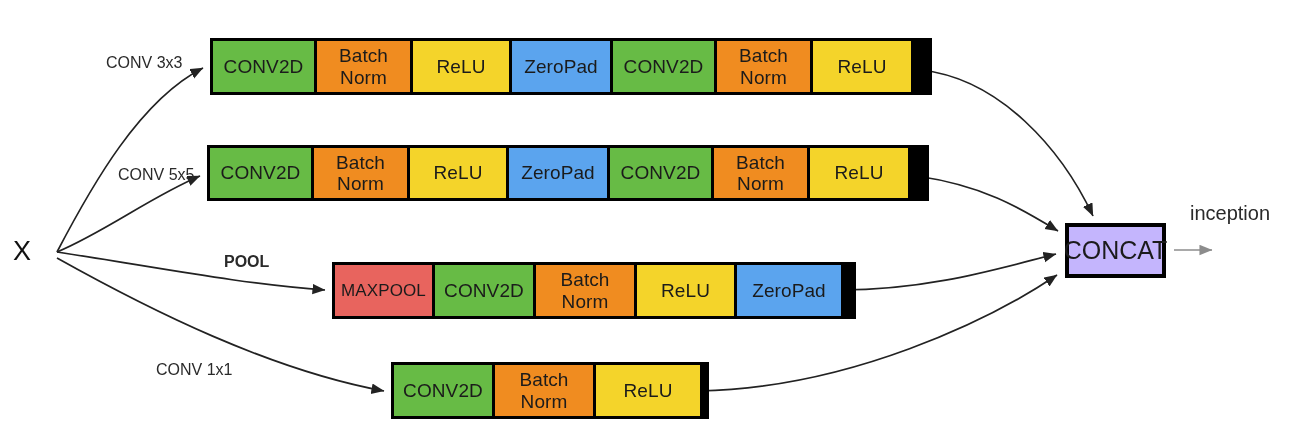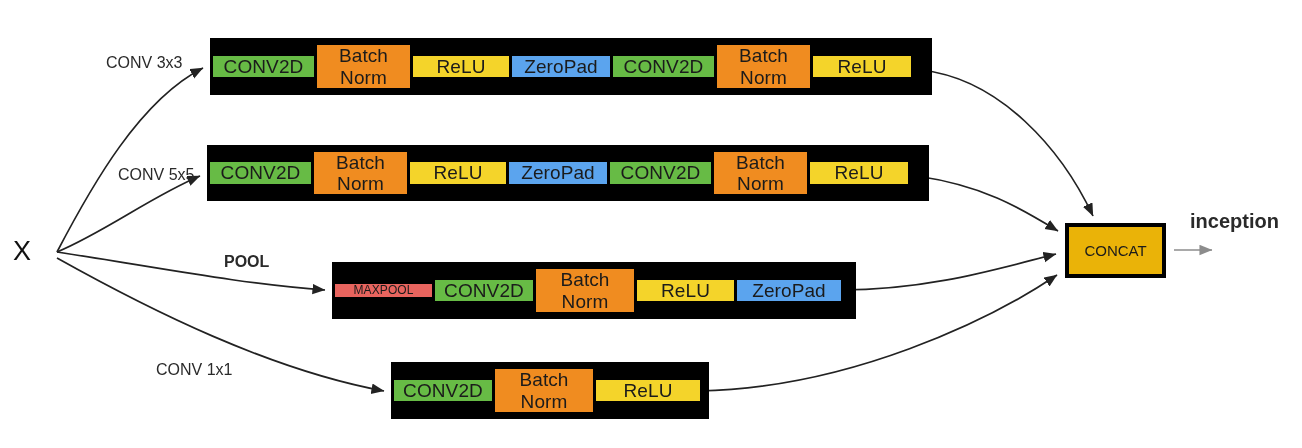--- a/index.html
+++ b/index.html
@@ -13,44 +13,43 @@
   
   #edges{position:absolute;left:0;top:0;width:1302px;height:448px;pointer-events:none;}
 
   
   .pipeline{
     position:absolute;
     display:flex;
     background:#000000;
     border:3px solid #000000;
     box-sizing:border-box;
-    align-items:center;
   }
   .cell{
     display:flex;align-items:center;justify-content:center;
     text-align:center;
     box-sizing:border-box;
     border-right:3px solid #000000;
     font-size:19px;
     line-height:1.12;
     color:#1b1b1b;
     letter-spacing:.1px;
     white-space:pre-line;
   }
   .cell:last-child{border-right:none;}
-  .cell.small{font-size:12px;}
+  .cell.small{font-size:17px;}
 
   
   .concat{
     position:absolute;
-    background:#eab308;
+    background:#c4b5fd;
     border:4px solid #000000;
     box-sizing:border-box;
     display:flex;align-items:center;justify-content:center;
-    font-size:15px;
+    font-size:25px;
     color:#1b1b1b;
   }
 
   
   .lbl{
     position:absolute;
     font-size:16px;
     color:#2a2a2a;
     white-space:nowrap;
   }
@@ -127,15 +126,15 @@
 
   <div class="pipeline" id="row-conv1x1" style="left: 391px; top: 362px; height: 57px; width: 318px;">
       <div class="cell" style="background: rgb(103, 187, 69); width: 101px;">CONV2D</div>
       <div class="cell" style="background: rgb(240, 140, 32); width: 101px;">Batch
 Norm</div>
       <div class="cell" style="background: rgb(244, 212, 42); width: 104px;">ReLU</div>
     </div>
 
   <div class="concat" style="left:1065px;top:223px;width:101px;height:55px;">CONCAT</div>
 
-  <div class="lbl out" style="left:1190px;top:210px;font-weight:bold;">inception</div>
+  <div class="lbl out" style="left:1190px;top:202px;">inception</div>
 
 </div>
 
 </body></html>

